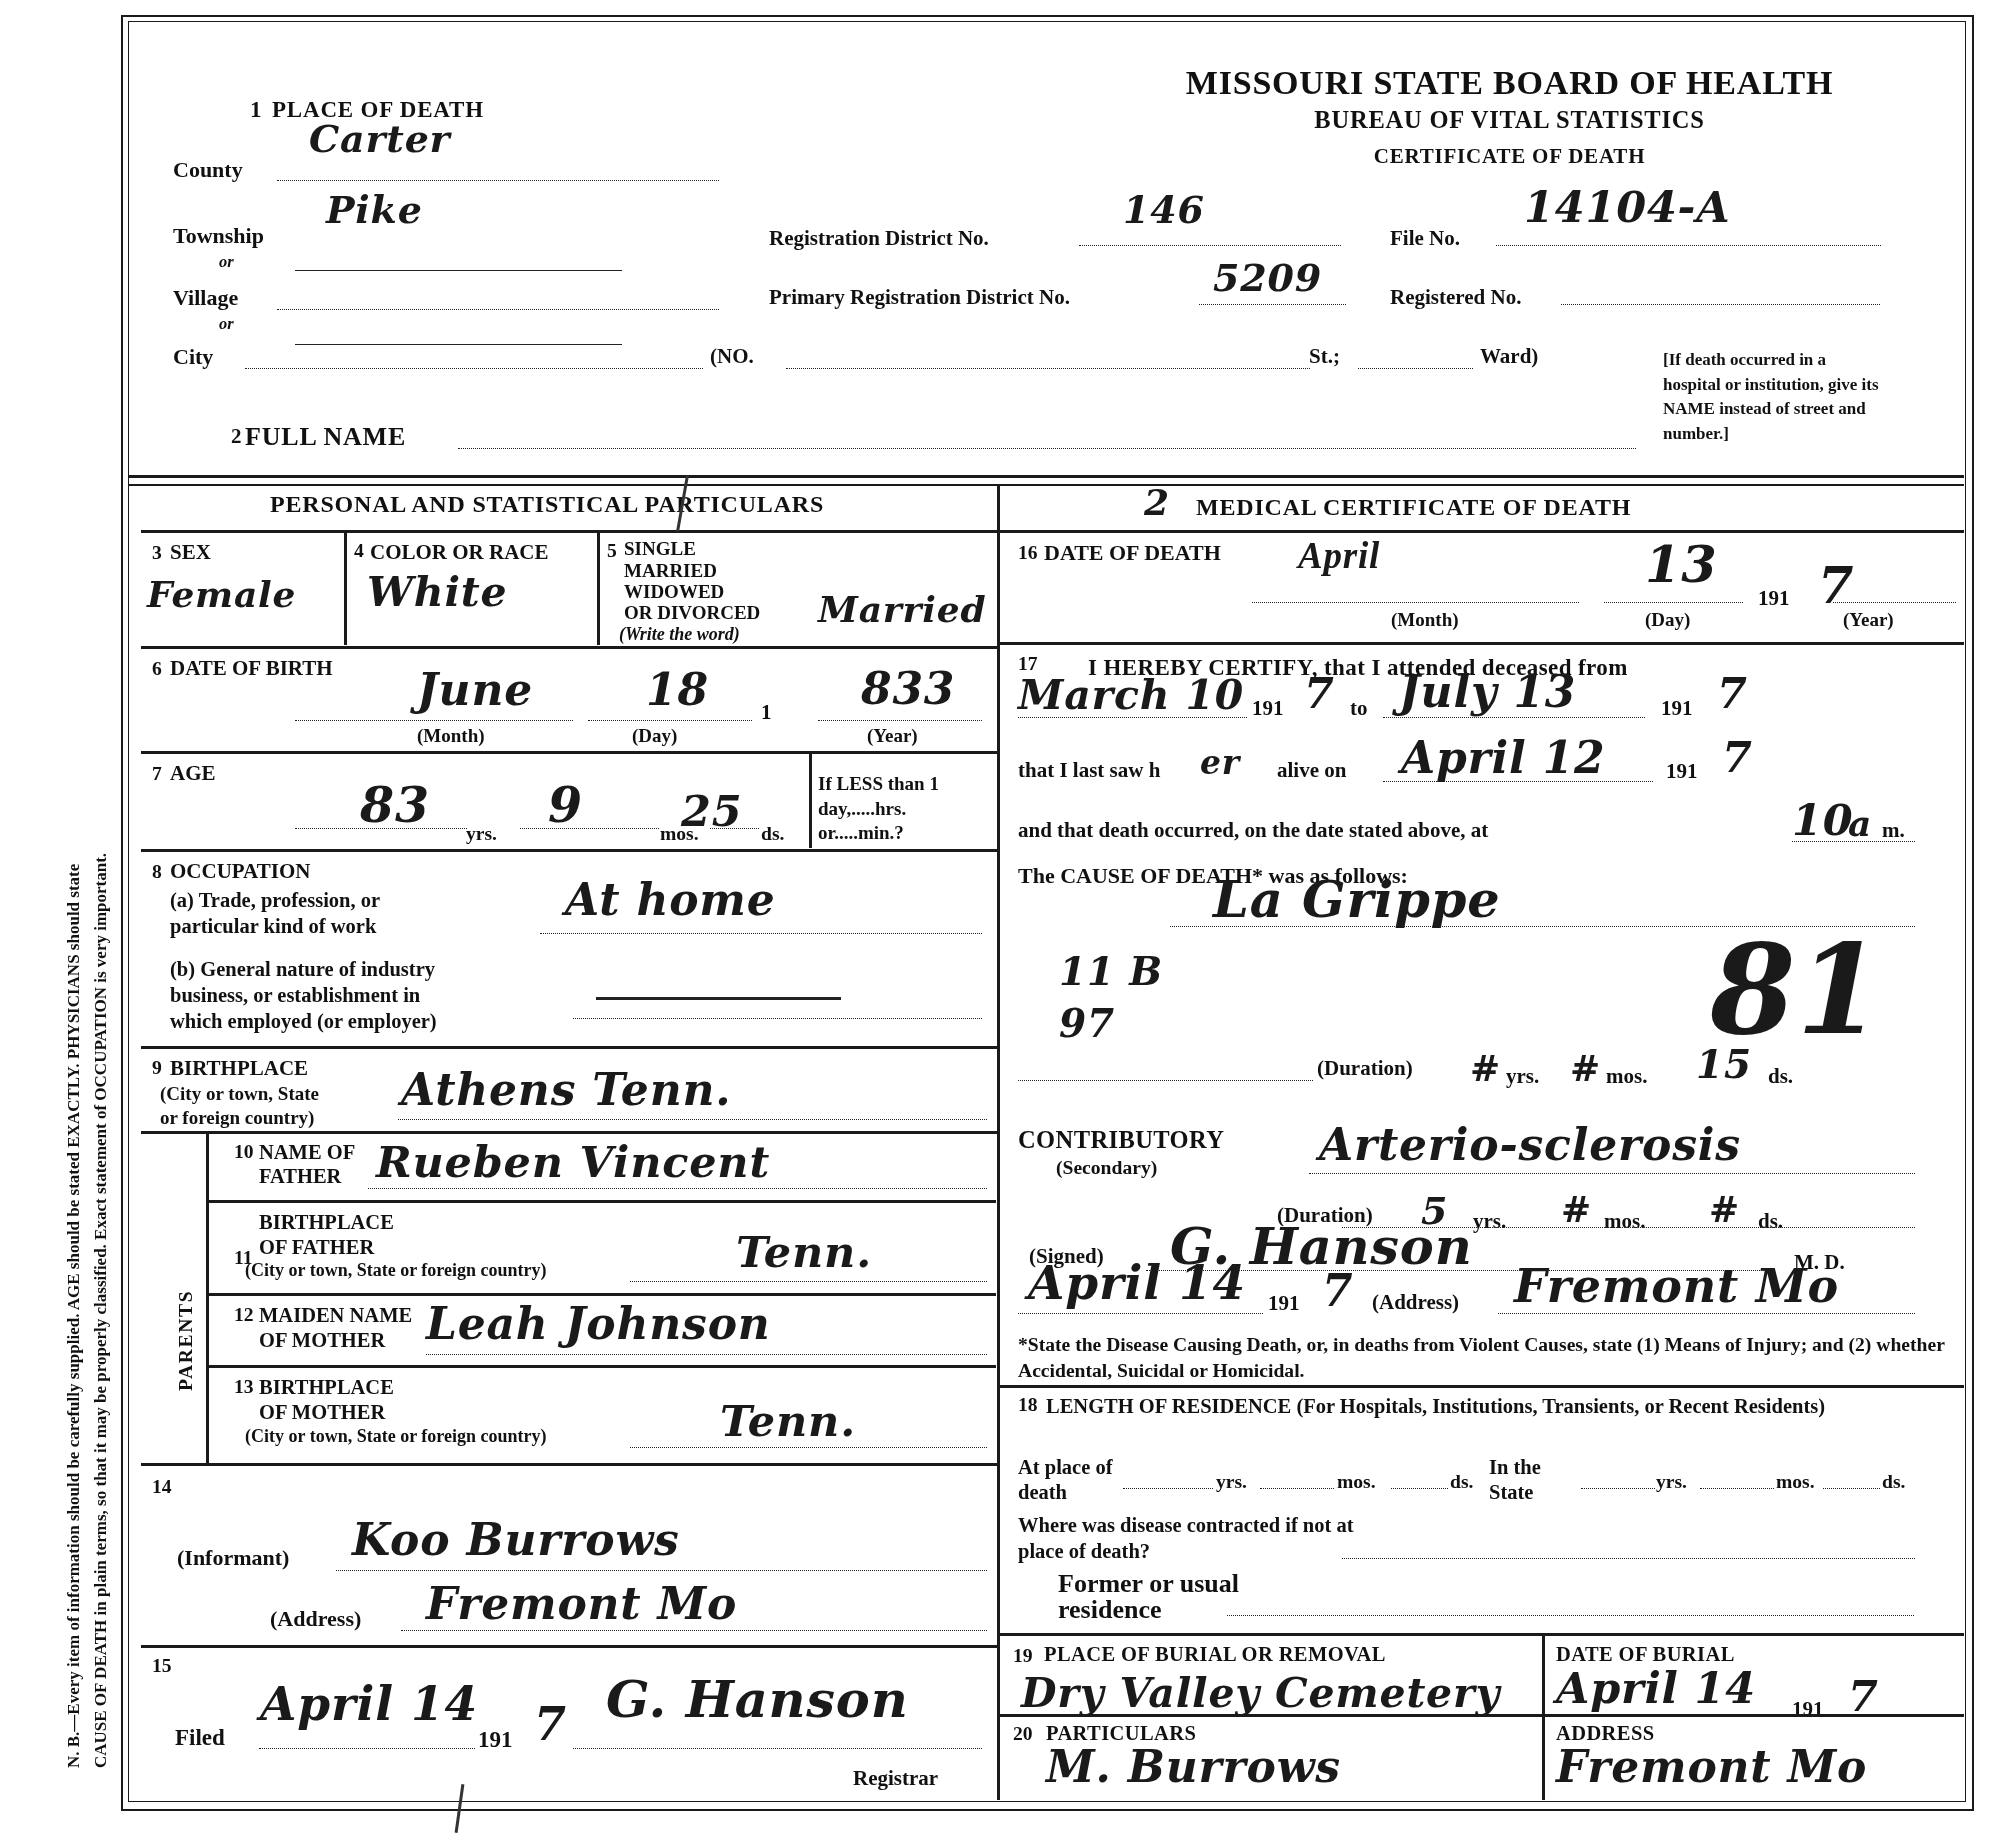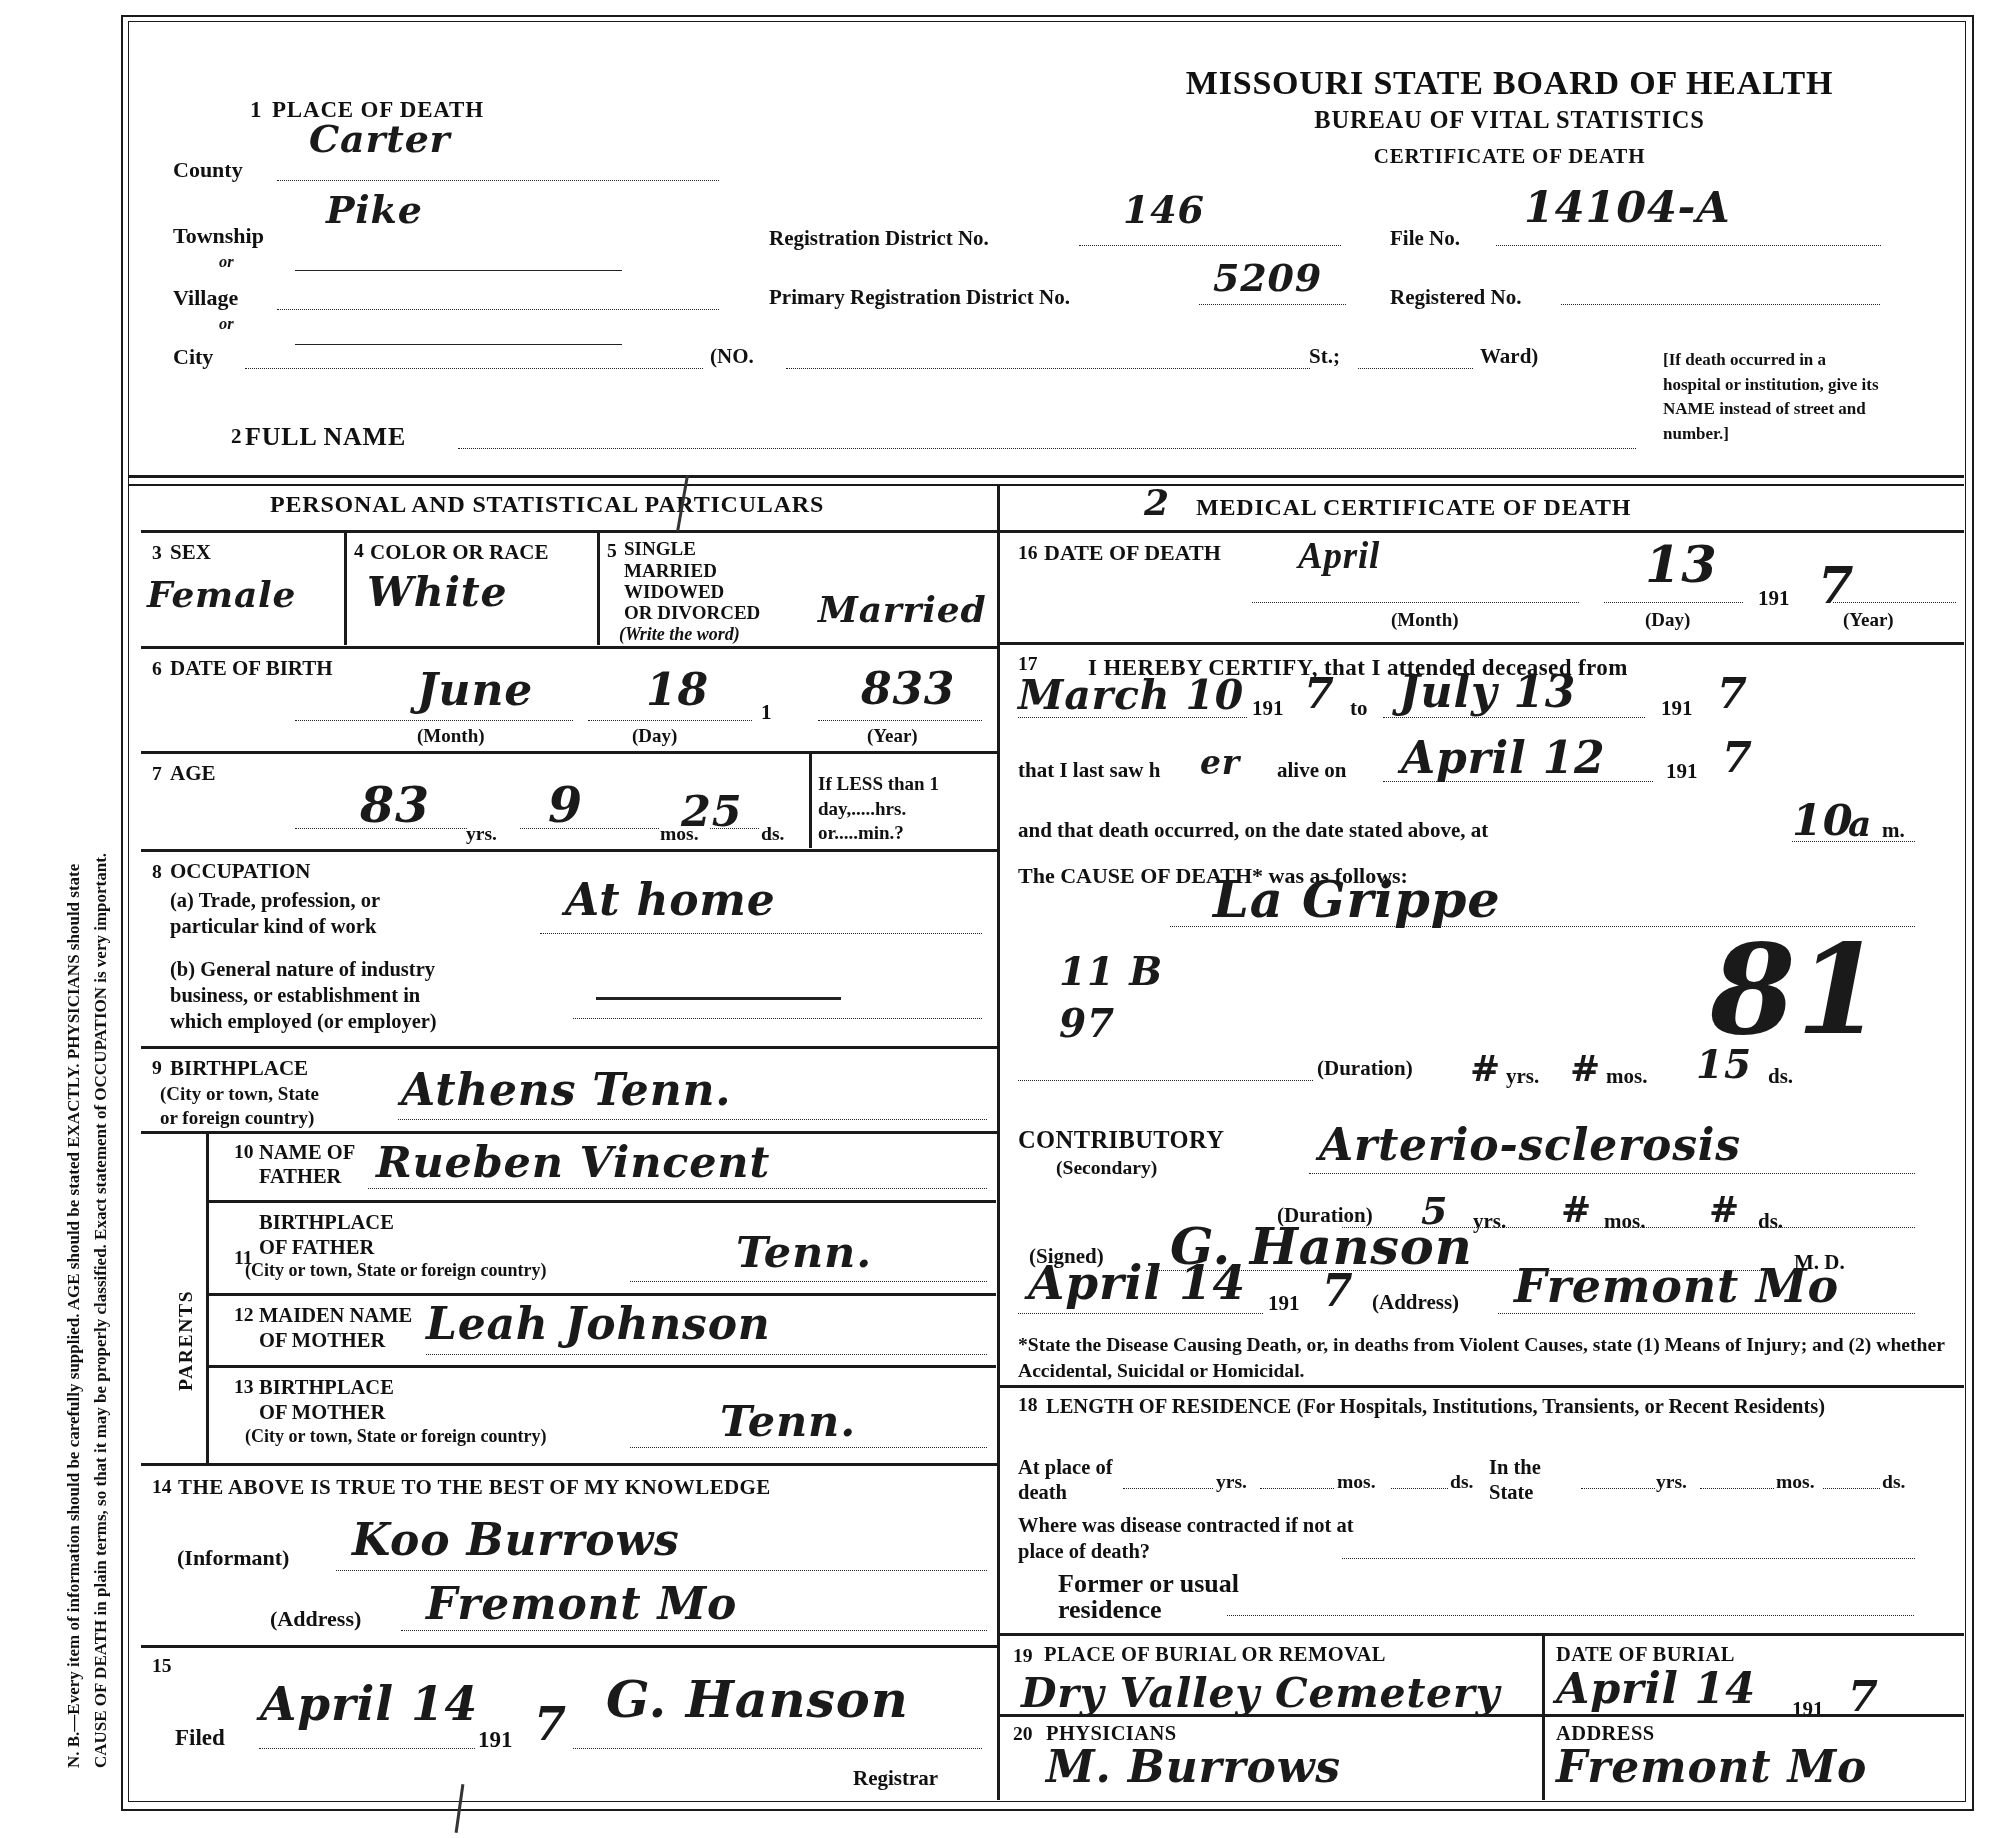--- a/index.html
+++ b/index.html
@@ -203,21 +203,20 @@
   <div class="abs pr" style="left:234px;top:1376px;font-size:19.6px;">13</div>
   <div class="abs pr" style="left:259px;top:1376px;font-size:20.5px;">BIRTHPLACE</div>
   <div class="abs pr" style="left:259px;top:1401px;font-size:20.5px;">OF MOTHER</div>
   <div class="abs pr" style="left:245px;top:1426px;font-size:18px;">(City or town, State or foreign country)</div>
   <div class="abs dots" style="left:630px;top:1447px;width:357px;"></div>
   <div class="abs hw" style="left:720px;top:1396px;font-size:43px;">Tenn.</div>
 
   <div class="hr" style="left:141px;top:1463px;width:856px;height:2.5px;"></div>
 
   <div class="abs pr" style="left:152px;top:1476px;font-size:19.6px;">14</div>
-  <div class="abs pr" style="left:178px;top:1475px;font-size:21px;letter-spacing:0.4px;">THE ABOVE IS TRUE TO THE BEST OF MY KNOWLEDGE</div>
   <div class="abs pr" style="left:177px;top:1545px;font-size:22px;">(Informant)</div>
   <div class="abs dots" style="left:336px;top:1570px;width:651px;"></div>
   <div class="abs hw" style="left:352px;top:1514px;font-size:44px;">Koo Burrows</div>
 
   <div class="abs pr" style="left:270px;top:1606px;font-size:22px;">(Address)</div>
   <div class="abs dots" style="left:401px;top:1630px;width:586px;"></div>
   <div class="abs hw" style="left:426px;top:1578px;font-size:44px;">Fremont Mo</div>
 
   <div class="hr" style="left:141px;top:1645px;width:856px;height:2.5px;"></div>
 
@@ -353,21 +352,21 @@
 
   <div class="vr" style="left:1542px;top:1633px;width:2.5px;height:167px;"></div>
   <div class="abs pr" style="left:1556px;top:1643px;font-size:20.5px;letter-spacing:0.4px;">DATE OF BURIAL</div>
   <div class="abs hw" style="left:1556px;top:1663px;font-size:43px;">April 14</div>
   <div class="abs pr" style="left:1792px;top:1697px;font-size:21px;">191</div>
   <div class="abs hw" style="left:1848px;top:1671px;font-size:43px;">7</div>
 
   <div class="hr" style="left:1000px;top:1714px;width:964px;height:2.5px;"></div>
 
   <div class="abs pr" style="left:1013px;top:1723px;font-size:19.6px;">20</div>
-  <div class="abs pr" style="left:1046px;top:1722px;font-size:20.5px;letter-spacing:0.4px;">PHYSICIANS</div>
+  <div class="abs pr" style="left:1046px;top:1722px;font-size:20.5px;letter-spacing:0.4px;">PARTICULARS</div>
   <div class="abs hw" style="left:1046px;top:1741px;font-size:44px;">M. Burrows</div>
   <div class="abs pr" style="left:1556px;top:1722px;font-size:20.5px;letter-spacing:0.4px;">ADDRESS</div>
   <div class="abs hw" style="left:1556px;top:1741px;font-size:44px;">Fremont Mo</div>
 
   <div class="abs" style="left:458px;top:1784px;width:2.5px;height:49px;background:#333;transform:rotate(8deg);"></div>
   <div class="abs" style="left:681px;top:475px;width:2.5px;height:57px;background:#333;transform:rotate(10deg);"></div>
 
 </div>
 
 

